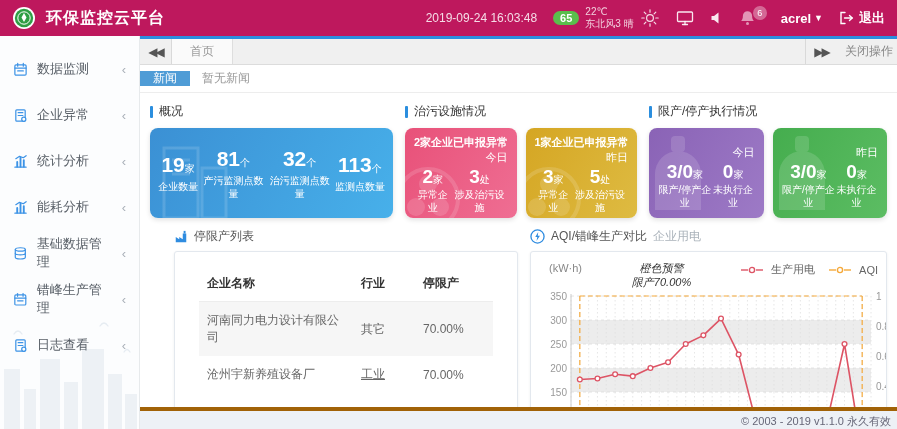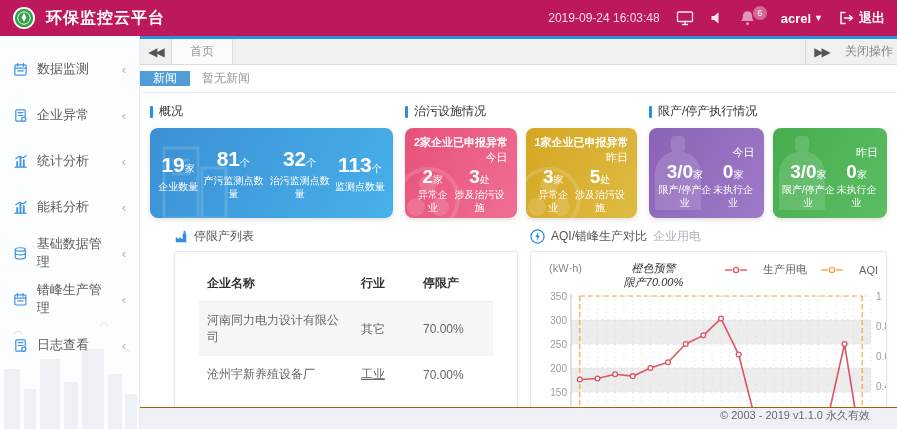--- a/index.html
+++ b/index.html
@@ -91,43 +91,63 @@
   .limit-table td { color:#666; padding:10px 8px; }
   .limit-table tr.zebra { background:#f6f6f6; }
   .limit-table td.u { text-decoration:underline; }
   .col-industry { width:62px; } .col-limit { width:78px; }
 
   .chart-wrap { padding:10px 6px 0 10px; }
   .chart-top { display:flex; align-items:flex-start; font-size:11px; }
   .kwh { color:#888; flex:0 0 auto; padding-left:8px; }
   .chart-title { flex:1; text-align:center; color:#333; line-height:1.25;font-style:italic; }
   .legend { display:flex; gap:14px; flex:0 0 auto; color:#666; padding-right:2px; }
-  .legend-item { display:flex; align-items:center; gap:16px; cursor:pointer; white-space:nowrap; }
-
-  
-  .footer { height:22px; background:#edf1f6; border-top:1px solid #a16207; display:flex; align-items:flex-start;
-    justify-content:flex-end; font-size:11px; color:#667; padding-right:27px; flex:0 0 auto; }
+  .legend-item { display:flex; align-items:center; gap:8px; cursor:pointer; white-space:nowrap; }
+
+  
+  .footer { height:22px; background:#edf1f6; border-top:4px solid #a16207; display:flex; align-items:flex-end;
+    justify-content:flex-end; font-size:11px; color:#667; padding-right:6px; flex:0 0 auto; }
 </style>
 </head>
 <body>
 
 <div class="app">
 
   <div class="header">
     <svg class="logo" viewBox="0 0 24 24">
       <circle cx="12" cy="12" r="11" fill="#ffffff"></circle>
       <circle cx="12" cy="12" r="9.2" fill="#2f9e44"></circle>
       <circle cx="12" cy="12" r="6.2" fill="none" stroke="#ffffff" stroke-width="1"></circle>
       <path d="M12 7 l2.5 4.5 -2.5 4.5 -2.5 -4.5 Z" fill="#ffffff"></path>
     </svg>
     <div class="app-title">环保监控云平台</div>
 
     <div class="header-right">
       <div class="h-datetime">2019-09-24 16:03:48</div>
 
+      <div class="weather-group">
+        <span class="aqi-pill">65</span>
+        <span class="temp-block">
+          <span>22℃</span><br>
+          <span>东北风3 晴</span>
+        </span>
+        <span class="h-icon">
+          <svg width="20" height="20" viewBox="0 0 20 20" fill="none" stroke="rgba(255,255,255,.85)" stroke-width="1.2" stroke-linecap="round">
+            <circle cx="10" cy="10" r="3.4"></circle>
+            <line x1="10" y1="1.8" x2="10" y2="4.2"></line>
+              <line x1="10" y1="15.8" x2="10" y2="18.2"></line>
+            <line x1="1.8" y1="10" x2="4.2" y2="10"></line>
+              <line x1="15.8" y1="10" x2="18.2" y2="10"></line>
+            <line x1="4.2" y1="4.2" x2="5.9" y2="5.9"></line>
+              <line x1="14.1" y1="14.1" x2="15.8" y2="15.8"></line>
+            <line x1="4.2" y1="15.8" x2="5.9" y2="14.1"></line>
+              <line x1="14.1" y1="5.9" x2="15.8" y2="4.2"></line>
+          </svg>
+        </span>
+      </div>
 
       <span class="h-icon">
         <svg width="18" height="16" viewBox="0 0 18 16" fill="none" stroke="rgba(255,255,255,.9)" stroke-width="1.3" stroke-linecap="round">
           <rect x="1.5" y="2" width="15" height="9.5" rx="1"></rect>
           <line x1="6.5" y1="14.5" x2="11.5" y2="14.5"></line>
             <line x1="9" y1="11.5" x2="9" y2="14.5"></line>
         </svg>
       </span>
 
       <span class="h-icon">

